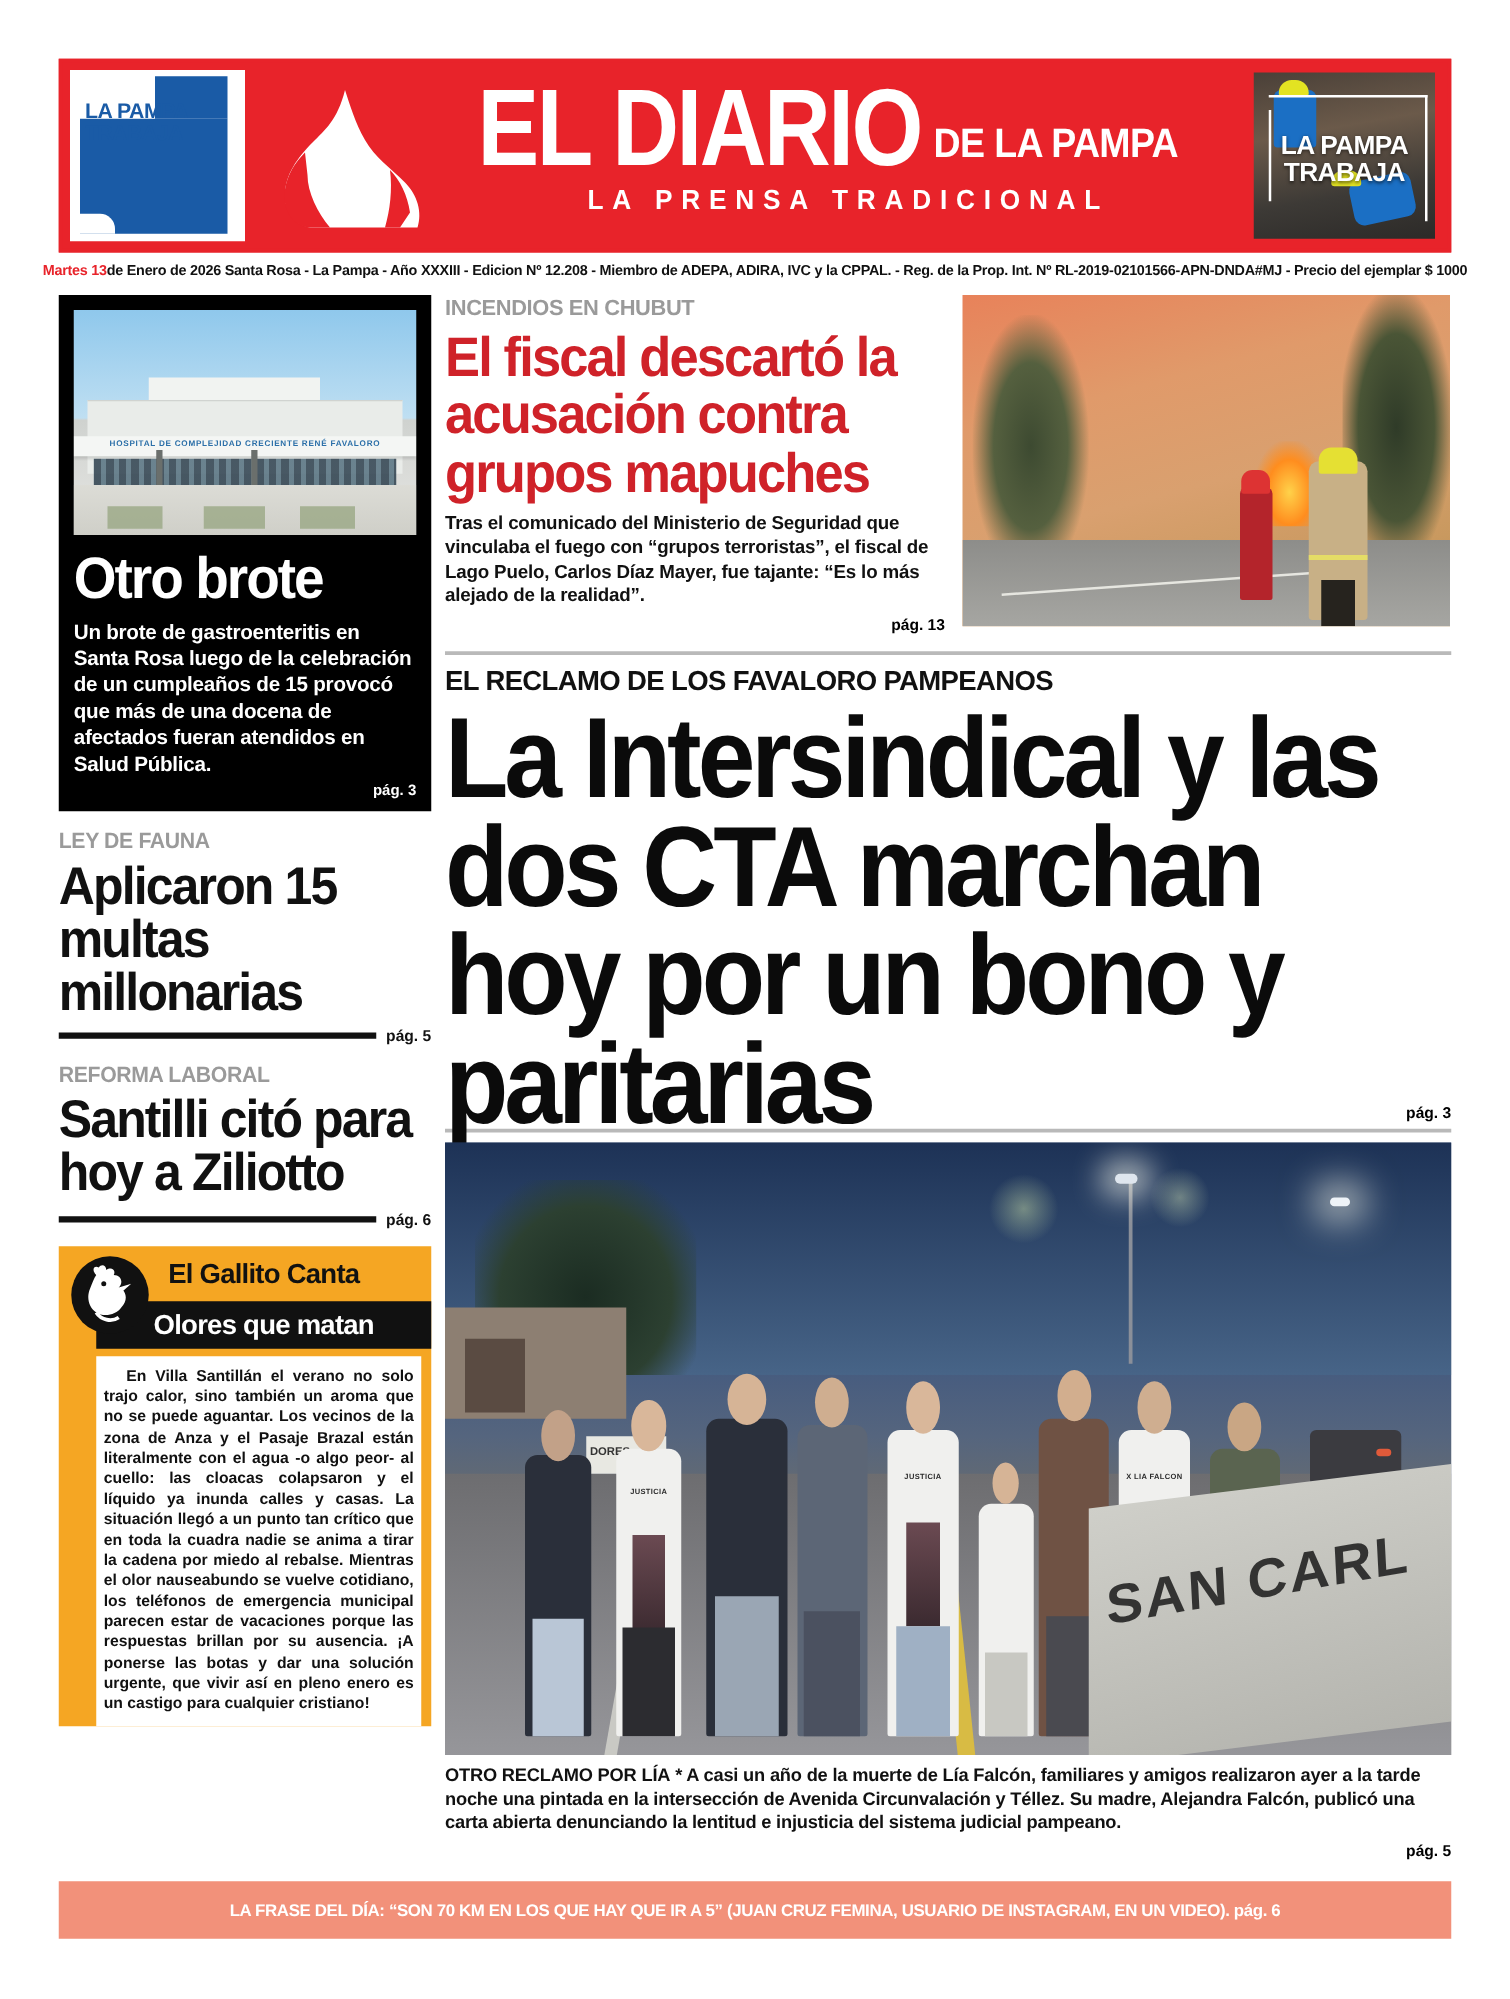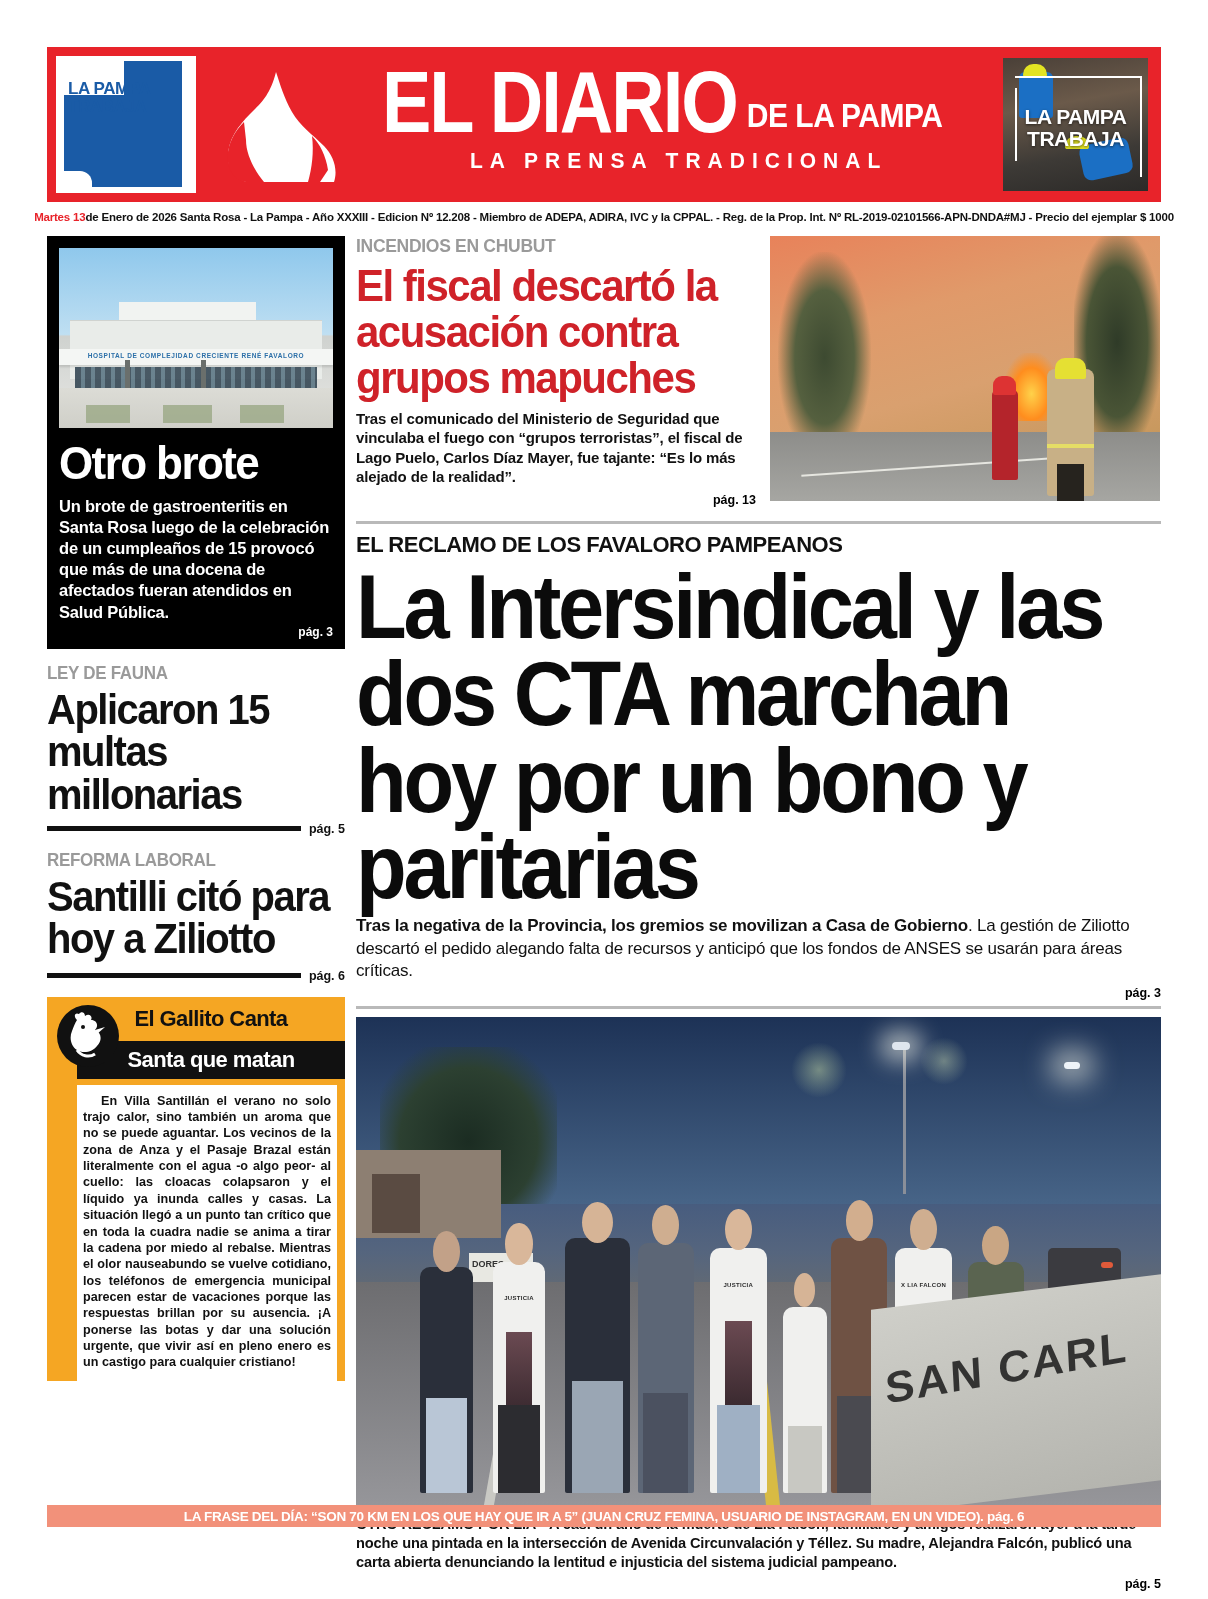--- a/index.html
+++ b/index.html
@@ -299,21 +299,21 @@
 
   .caption {
     font-size:14.6px; line-height:1.28; color:#111; margin-top:8px; font-weight:600;
     letter-spacing:-0.15px;
   }
   .caption b { font-weight:800; }
   .cap-pag { font-size:12.5px; font-weight:800; text-align:right; margin-top:6px; }
 
   
   .footer {
-    position:absolute; left:47px; top:1505px; width:1114px; height:22px;
+    position:absolute; left:47px; top:1505px; width:1114px; height:46px;
     background:#f2917a; display:flex; align-items:center; justify-content:center;
   }
   .footer-txt {
     color:#ffffff; font-size:13.5px; font-weight:800; letter-spacing:-0.3px;
     white-space:nowrap;
   }
 </style>
 </head>
 <body>
 
@@ -408,21 +408,21 @@
         <svg width="50" height="52" viewBox="0 0 50 52" aria-hidden="true">
           <path d="M14 10 C10 6 12 2 16 4 C18 1 22 2 22 6 C26 3 30 6 28 10 C34 10 36 16 32 20 C38 22 40 30 34 36 C30 42 20 44 14 40 C8 36 6 28 9 21 C11 16 12 13 14 10 Z" fill="#ffffff"></path>
           <circle cx="20" cy="17" r="2" fill="#111"></circle>
           <path d="M32 20 L42 17 L34 24 Z" fill="#ffffff"></path>
           <path d="M14 40 C18 46 26 48 32 44" stroke="#ffffff" stroke-width="3" fill="none"></path>
         </svg>
       </div>
       <div class="gallito-head">
         <div class="gallito-title">El Gallito Canta</div>
       </div>
-      <div class="gallito-sub">Santa que matan</div>
+      <div class="gallito-sub">Olores que matan</div>
       <div class="gallito-text">
         <div class="ind">En Villa Santillán el verano no solo trajo calor, sino también un aroma que no se puede aguantar. Los vecinos de la zona de Anza y el Pasaje Brazal están literalmente con el agua -o algo peor- al cuello: las cloacas colapsaron y el líquido ya inunda calles y casas. La situación llegó a un punto tan crítico que en toda la cuadra nadie se anima a tirar la cadena por miedo al rebalse. Mientras el olor nauseabundo se vuelve cotidiano, los teléfonos de emergencia municipal parecen estar de vacaciones porque las respuestas brillan por su ausencia. ¡A ponerse las botas y dar una solución urgente, que vivir así en pleno enero es un castigo para cualquier cristiano!</div>
       </div>
     </div>
   </div>
 
   <div class="maincol">
 
     <div class="top-flex">
       <div class="top-left">
@@ -444,23 +444,20 @@
           <div class="ff-tan-s"></div>
           <div class="ff-leg"></div>
       </div>
     </div>
 
     <div class="grayrule"></div>
 
     <div>
       <div class="main-kicker">EL RECLAMO DE LOS FAVALORO PAMPEANOS</div>
       <div class="main-hl">La Intersindical y las dos CTA marchan hoy por un bono y paritarias</div>
-      <div class="main-sub">
-        <b>Tras la negativa de la Provincia, los gremios se movilizan a Casa de Gobierno</b><span>. La gestión de Ziliotto descartó el pedido alegando falta de recursos y anticipó que los fondos de ANSES se usarán para áreas críticas.</span>
-      </div>
       <div class="main-pag">pág. 3</div>
     </div>
 
     <div class="photo-rule"></div>
 
     <div class="main-photo">
       <div class="mp-sky"></div>
       <div class="mp-flare1"></div>
         <div class="mp-flare2"></div>
       <div class="mp-tree"></div>

